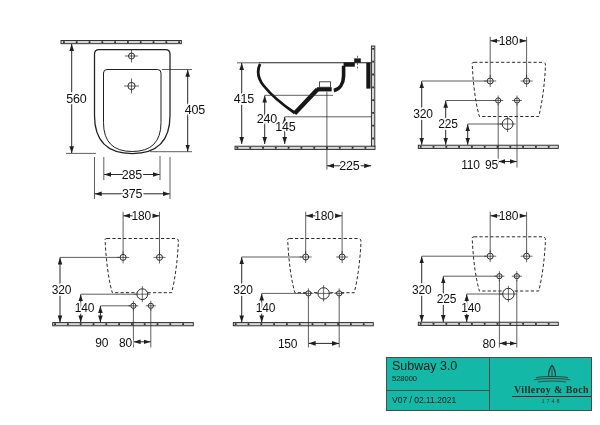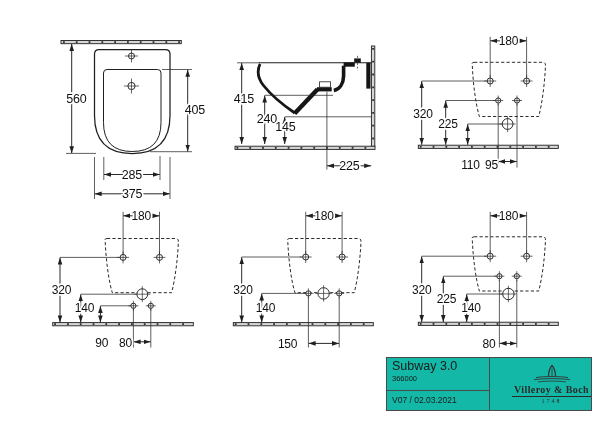--- a/index.html
+++ b/index.html
@@ -298,24 +298,24 @@
     <text class="lbl" x="446.5" y="299">225</text>
     <text class="lbl" x="471" y="307.8">140</text>
     <text class="lbl" x="489" y="343.9">80</text>
   </g>
 </svg>
 
 <div class="tb">
   <div class="tb-left">
     <div class="tb-name-cell">
       <div class="tb-product">Subway 3.0</div>
-      <div class="tb-artno">366000</div>
+      <div class="tb-artno">528000</div>
     </div>
     <div class="tb-ver-cell">
-      <div class="tb-version">V07 / 02.03.2021</div>
+      <div class="tb-version">V07 / 02.11.2021</div>
     </div>
   </div>
   <div class="tb-right">
     <svg width="44" height="20" viewBox="0 0 44 20">
       <path d="M18.5,12.5 C18.5,5.5 20.6,3 22,1.5 C23.4,3 25.5,5.5 25.5,12.5" stroke="#333" stroke-width="1.2" fill="none"></path>
       <line x1="22" y1="4.5" x2="22" y2="12.5" stroke="#333" stroke-width="0.9"></line>
       <path d="M6,13.6 C12,12.2 32,12.2 38,13.6" stroke="#333" stroke-width="0.9" fill="none"></path>
       <path d="M4,15.8 C12,14.2 32,14.2 40,15.8" stroke="#333" stroke-width="0.9" fill="none"></path>
       <path d="M8,18 C14,16.8 30,16.8 36,18" stroke="#333" stroke-width="0.8" fill="none"></path>
     </svg>

